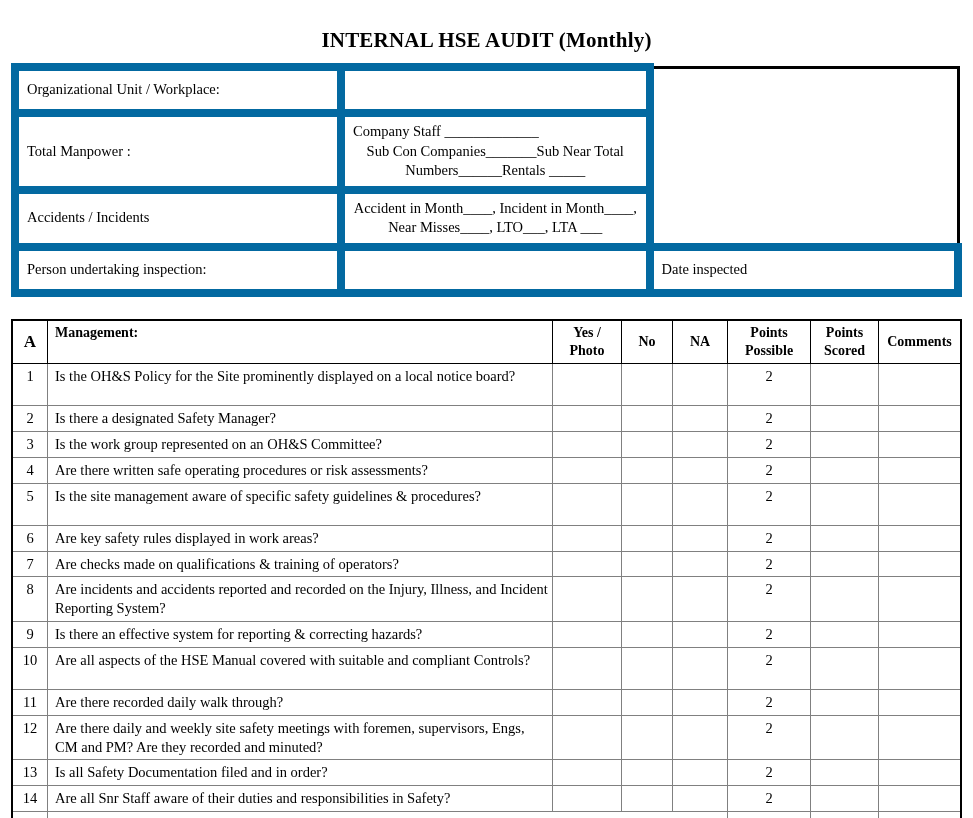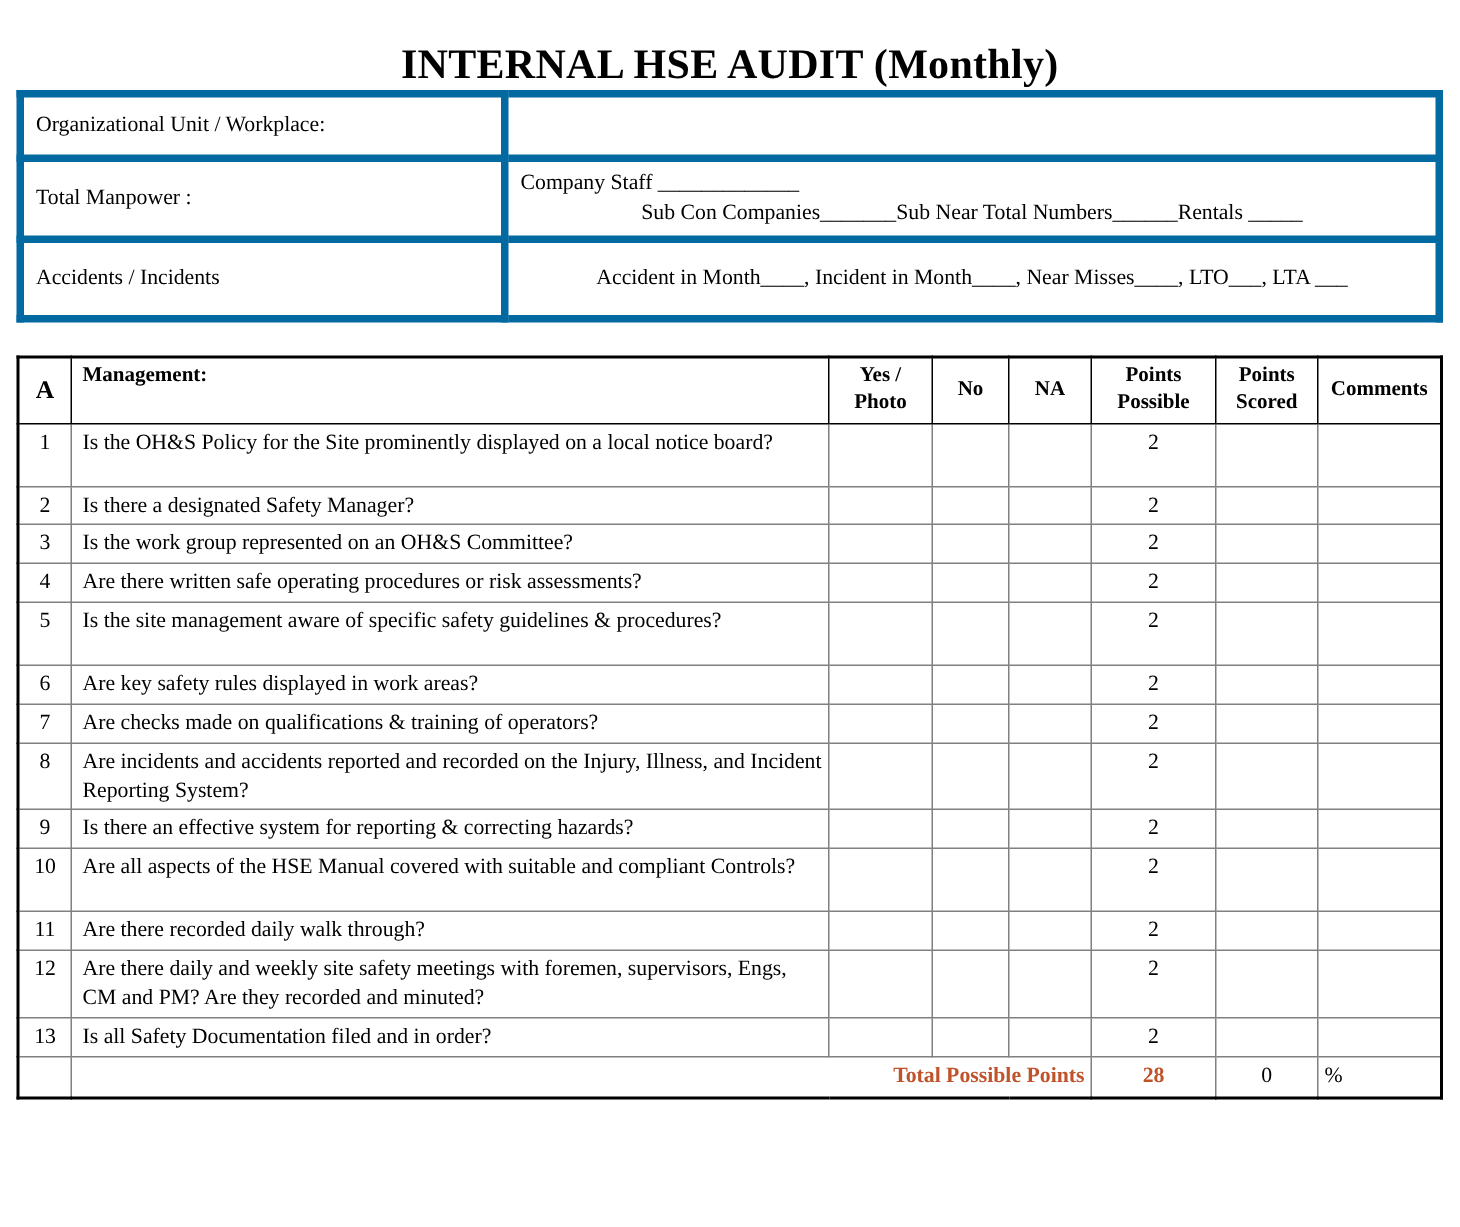--- a/index.html
+++ b/index.html
@@ -16,37 +16,38 @@
   }
   .page {
     position: relative;
     width: 973px;
     height: 818px;
   }
 
   
   .doc-title {
     text-align: center;
-    font-size: 28px;
+    font-size: 21px;
     font-weight: bold;
     letter-spacing: 0.2px;
     padding-top: 28px;
+    padding-bottom: 10px;
     font-family: "Liberation Serif", "DejaVu Serif", serif;
   }
 
   
   .header-table {
     margin-left: 11px;
     width: 951px;
     border-collapse: collapse;
     table-layout: fixed;
     border: 3px solid #000;
   }
   .header-table td {
-    border: 5px solid #0369a1;
+    border: 8px solid #0369a1;
     font-size: 14.5px;
     padding: 5px 8px;
     vertical-align: middle;
     line-height: 1.35;
   }
   .hdr-label { width: 302px; }
   .hdr-value { }
   .hdr-row-1 td { height: 28px; }
   .hdr-row-2 td { height: 38px; }
   .hdr-row-3 td { height: 38px; }
@@ -166,20 +167,25 @@
         <td class="hdr-label">Total Manpower :</td>
         <td class="hdr-value">
           <div class="manpower-line1">Company Staff _____________</div>
           <div class="manpower-line2">Sub Con Companies_______Sub Near Total Numbers______Rentals _____</div>
         </td>
       </tr>
       <tr class="hdr-row-3">
         <td class="hdr-label">Accidents / Incidents</td>
         <td class="hdr-value center">Accident in Month____, Incident in Month____, Near Misses____, LTO___, LTA ___</td>
       </tr>
+      <tr class="hdr-row-4">
+        <td class="hdr-label">Person undertaking inspection:</td>
+        <td class="date-cell blank-cell"></td>
+        <td class="hdr-value">Date inspected</td>
+      </tr>
     </tbody>
   </table>
 
   <div class="spacer-20"></div>
 
   <table class="audit-table section-a">
     <thead>
       <tr>
         <th class="col-letter">A</th>
         <th class="col-item">Management:</th>
@@ -329,20 +335,30 @@
         <td class="num">13</td>
         <td class="question">Is all Safety Documentation filed and in order?</td>
         <td></td>
         <td></td>
         <td></td>
         <td class="pts">2</td>
         <td class="pts"></td>
         <td></td>
       </tr>
 
+      <tr class="row-1line">
+        <td class="num">14</td>
+        <td class="question">Are all Snr Staff aware of their duties and responsibilities in Safety?</td>
+        <td></td>
+        <td></td>
+        <td></td>
+        <td class="pts">2</td>
+        <td class="pts"></td>
+        <td></td>
+      </tr>
 
       <tr class="total-row">
         <td></td>
         <td class="total-label" colspan="4">Total Possible Points</td>
         <td class="total-points">28</td>
         <td class="total-scored">0</td>
         <td class="total-percent">%</td>
       </tr>
 
     </tbody>

